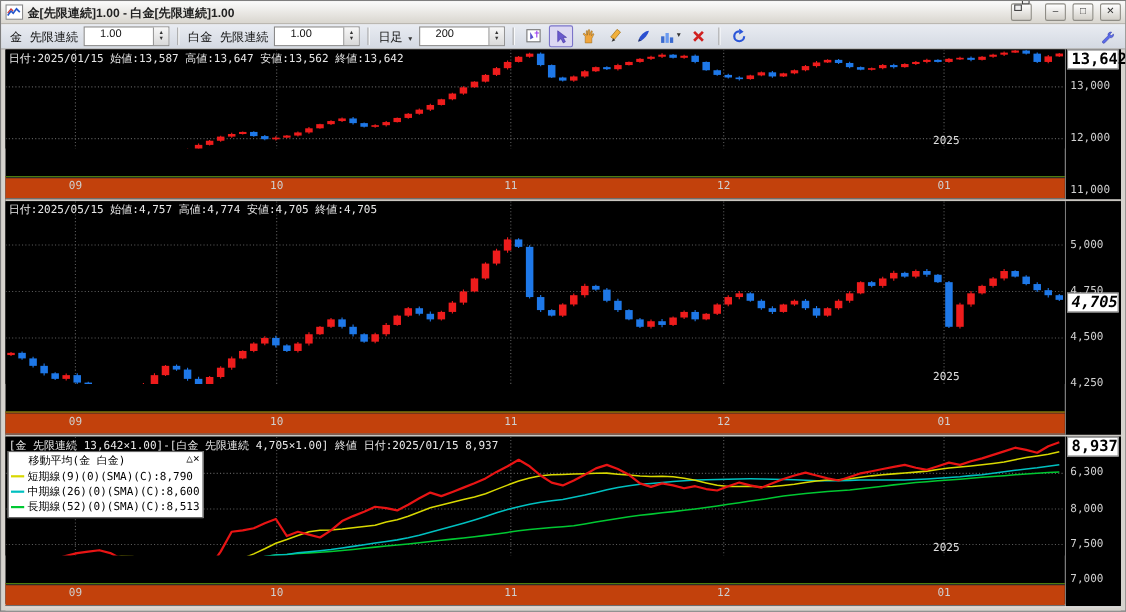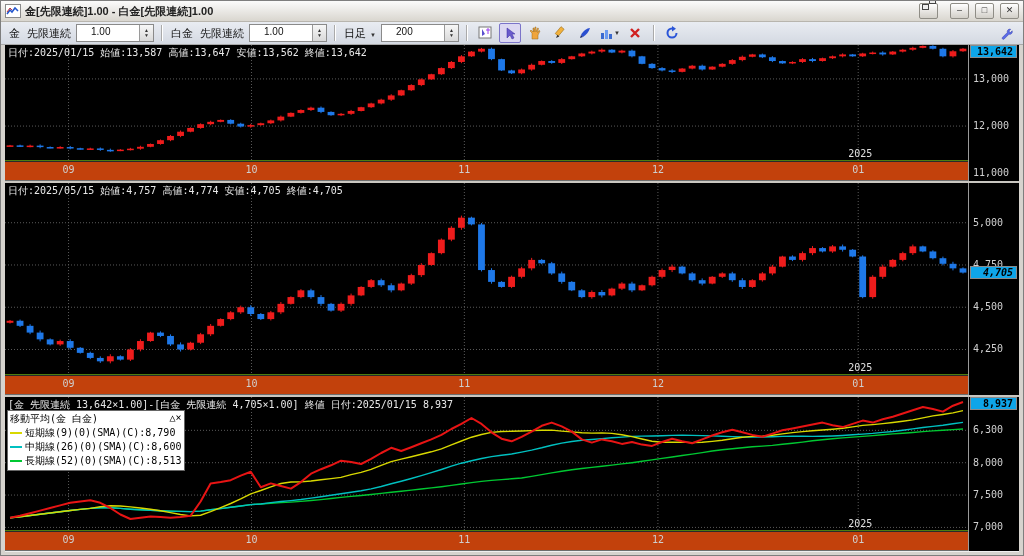--- a/index.html
+++ b/index.html
@@ -28,36 +28,36 @@
   .tbtn{width:20px;height:18px;display:flex;align-items:center;justify-content:center;border:1px solid transparent;border-radius:2px;}
   .tbtn.active{border:1px solid #7b74c9;background:#dcd8f2;}
   .dd{font-size:6px;color:#333;margin-left:1px;}
   .wrench{margin-left:auto;}
   
   .charts{position:relative;margin:0 4px;height:504px;background:#000;}
   .panel{position:relative;}
   .p1{height:136px;border-bottom:2px solid #c9c6c0;}
   .p2{height:212px;border-bottom:2px solid #c9c6c0;}
   .p3{height:154px;}
-  .plotwrap{position:absolute;left:0;top:0;right:50px;bottom:0;display:flex;flex-direction:column;border-right:1px solid #9a9a9a;}
+  .plotwrap{position:absolute;left:0;top:0;right:50px;bottom:0;display:flex;flex-direction:column;border-right:1px solid #9a9a9a;gap:25px;}
   .plotarea{flex:1;position:relative;overflow:hidden;background:#000;}
   .plotarea svg{position:absolute;inset:0;}
   .band{height:19px;position:relative;background:#c2410c;border-top:1px solid #4d7c0f;border-bottom:1px solid #6d6d6d;
     box-shadow:inset 0 1px 0 #2a2a2a;}
   .ylab{position:absolute;top:0;right:0;bottom:0;width:50px;background:#000;}
   .info{position:absolute;top:1px;left:3px;color:#e8e8e8;font-size:10px;font-family:"DejaVu Sans Mono",monospace;white-space:nowrap;z-index:3;}
   .axis-text{position:absolute;color:#d0d0d0;font-size:10px;font-family:"DejaVu Sans Mono",monospace;}
-  .tag{position:absolute;left:1px;right:2px;background:#0ea5e9;border:1px solid #8a8a8a;color:#000;font-weight:bold;
-    font-size:10px;font-family:"DejaVu Sans Mono",monospace;text-align:right;padding:0 3px;z-index:4;}
+  .tag{position:absolute;left:1px;right:2px;background:#ffffff;border:1px solid #8a8a8a;color:#000;font-weight:bold;
+    font-size:14px;font-family:"DejaVu Sans Mono",monospace;text-align:right;padding:0 3px;z-index:4;}
   .monthlab{position:absolute;top:3px;color:#cfcfcf;font-size:10px;font-family:"DejaVu Sans Mono",monospace;}
   .yearlab{position:absolute;color:#e0e0e0;font-size:10px;font-family:"DejaVu Sans Mono",monospace;z-index:2;}
   
   .legend{position:absolute;top:13px;left:2px;background:#fff;border:1px solid #666;color:#000;
     font-size:10px;font-family:"DejaVu Sans Mono",monospace;z-index:5;padding:1px 3px 2px 2px;}
-  .leg-head{display:flex;justify-content:space-between;gap:14px;}
+  .leg-head{display:flex;justify-content:space-between;gap:14px;margin-left:16px;}
   .leg-row{display:flex;align-items:center;white-space:nowrap;}
   .sw{display:inline-block;width:12px;height:2px;margin-right:3px;flex:0 0 auto;}
   .bottomstrip{height:10px;background:#d6d3ce;border-top:1px solid #efefef;}
 </style>
 </head>
 <body>
 
 <div class="window">
 
   <div class="titlebar">

